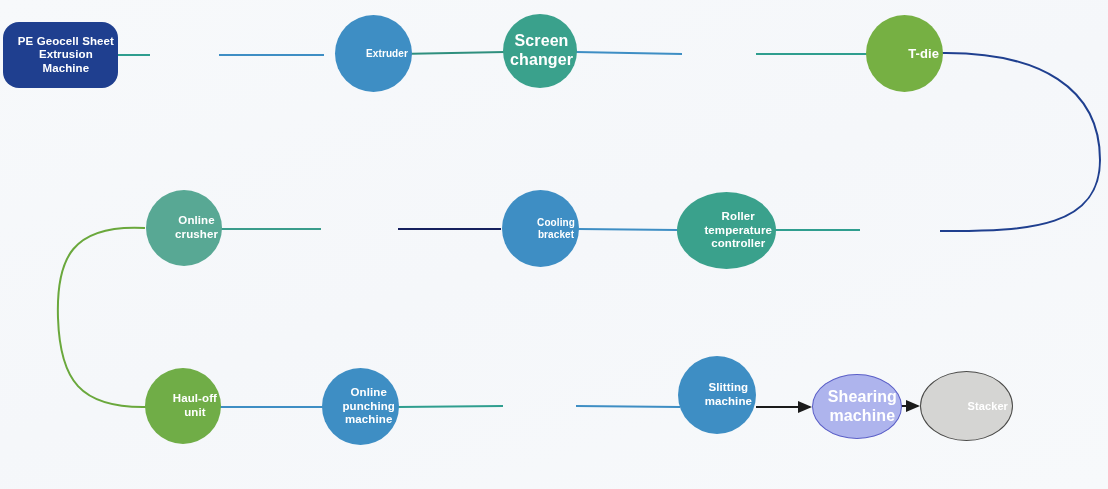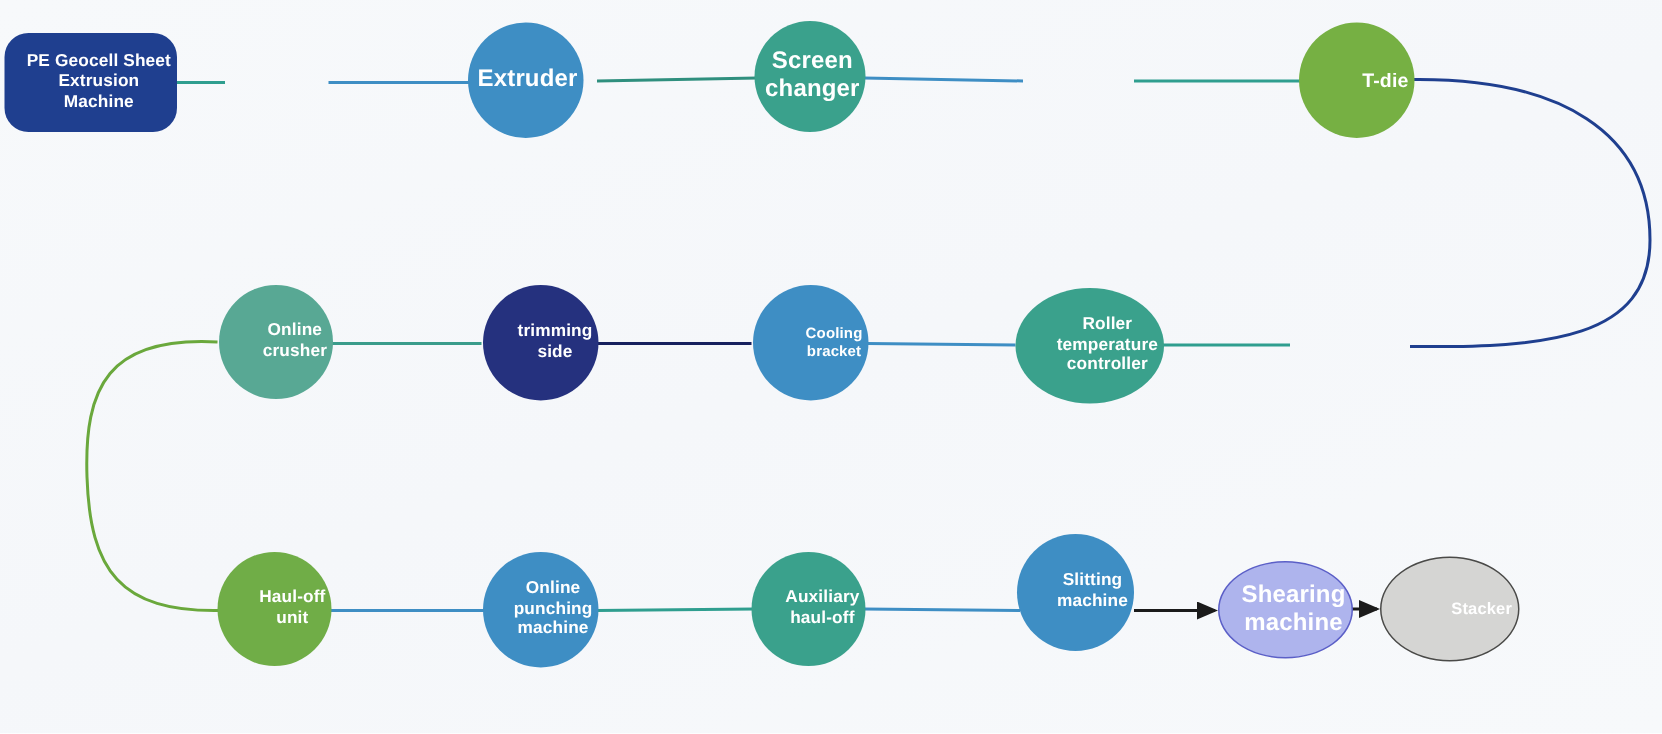--- a/index.html
+++ b/index.html
@@ -78,59 +78,51 @@
     <line x1="576" y1="406" x2="680" y2="407" stroke="#3e8ec4" stroke-width="2"></line>
     <line x1="756" y1="407" x2="810" y2="407" stroke="#1b1b1b" stroke-width="2" marker-end="url(#arrow-dark)"></line>
     <line x1="901" y1="406" x2="918" y2="406" stroke="#1b1b1b" stroke-width="2" marker-end="url(#arrow-dark)"></line>
   </svg>
 
   <div class="node shape-round-rect" style="left: 3px; top: 22px; width: 115px; height: 66px; background: rgb(31, 63, 143); color: rgb(255, 255, 255); font-size: 11.5px;">
     <span>PE Geocell Sheet
 Extrusion
 Machine</span>
   </div>
-  <div class="node shape-circle" style="left: 312px; top: 15px; width: 77px; height: 77px; background: rgb(62, 142, 196); color: rgb(255, 255, 255); font-size: 16px;">
+  <div class="node shape-circle" style="left: 335px; top: 15px; width: 77px; height: 77px; background: rgb(62, 142, 196); color: rgb(255, 255, 255); font-size: 10px;">
     <span>Extruder</span>
   </div>
   <div class="node shape-circle" style="left: 503px; top: 14px; width: 74px; height: 74px; background: rgb(58, 161, 140); color: rgb(255, 255, 255); font-size: 16px;">
     <span>Screen
 changer</span>
   </div>
   <div class="node shape-circle" style="left: 866px; top: 15px; width: 77px; height: 77px; background: rgb(118, 176, 67); color: rgb(255, 255, 255); font-size: 13px;">
     <span>T-die</span>
   </div>
   <div class="node shape-ellipse" style="left: 677px; top: 192px; width: 99px; height: 77px; background: rgb(58, 161, 140); color: rgb(255, 255, 255); font-size: 11.5px;">
     <span>Roller
 temperature
 controller</span>
   </div>
   <div class="node shape-circle" style="left: 502px; top: 190px; width: 77px; height: 77px; background: rgb(62, 142, 196); color: rgb(255, 255, 255); font-size: 10px;">
     <span>Cooling
 bracket</span>
   </div>
-  <div class="node shape-circle" style="left: 322px; top: 190px; width: 77px; height: 77px; background: rgb(37, 49, 126); color: rgb(255, 255, 255); font-size: 11.5px;">
-    <span>trimming
-side</span>
-  </div>
   <div class="node shape-circle" style="left: 146px; top: 190px; width: 76px; height: 76px; background: rgb(88, 168, 148); color: rgb(255, 255, 255); font-size: 11.5px;">
     <span>Online
 crusher</span>
   </div>
   <div class="node shape-circle" style="left: 145px; top: 368px; width: 76px; height: 76px; background: rgb(112, 173, 71); color: rgb(255, 255, 255); font-size: 11.5px;">
     <span>Haul-off
 unit</span>
   </div>
   <div class="node shape-circle" style="left: 322px; top: 368px; width: 77px; height: 77px; background: rgb(62, 142, 196); color: rgb(255, 255, 255); font-size: 11.5px;">
     <span>Online
 punching
 machine</span>
-  </div>
-  <div class="node shape-circle" style="left: 501px; top: 368px; width: 76px; height: 76px; background: rgb(58, 161, 140); color: rgb(255, 255, 255); font-size: 11.5px;">
-    <span>Auxiliary
-haul-off</span>
   </div>
   <div class="node shape-circle" style="left: 678px; top: 356px; width: 78px; height: 78px; background: rgb(62, 142, 196); color: rgb(255, 255, 255); font-size: 11.5px;">
     <span>Slitting
 machine</span>
   </div>
   <div class="node shape-ellipse" style="left: 812px; top: 374px; width: 90px; height: 65px; background: rgb(174, 180, 237); color: rgb(255, 255, 255); font-size: 16px; border: 1.5px solid rgb(91, 95, 199);">
     <span>Shearing
 machine</span>
   </div>
   <div class="node shape-ellipse" style="left: 920px; top: 371px; width: 93px; height: 70px; background: rgb(213, 213, 211); color: rgb(255, 255, 255); font-size: 11px; border: 1.5px solid rgb(74, 74, 72);">

